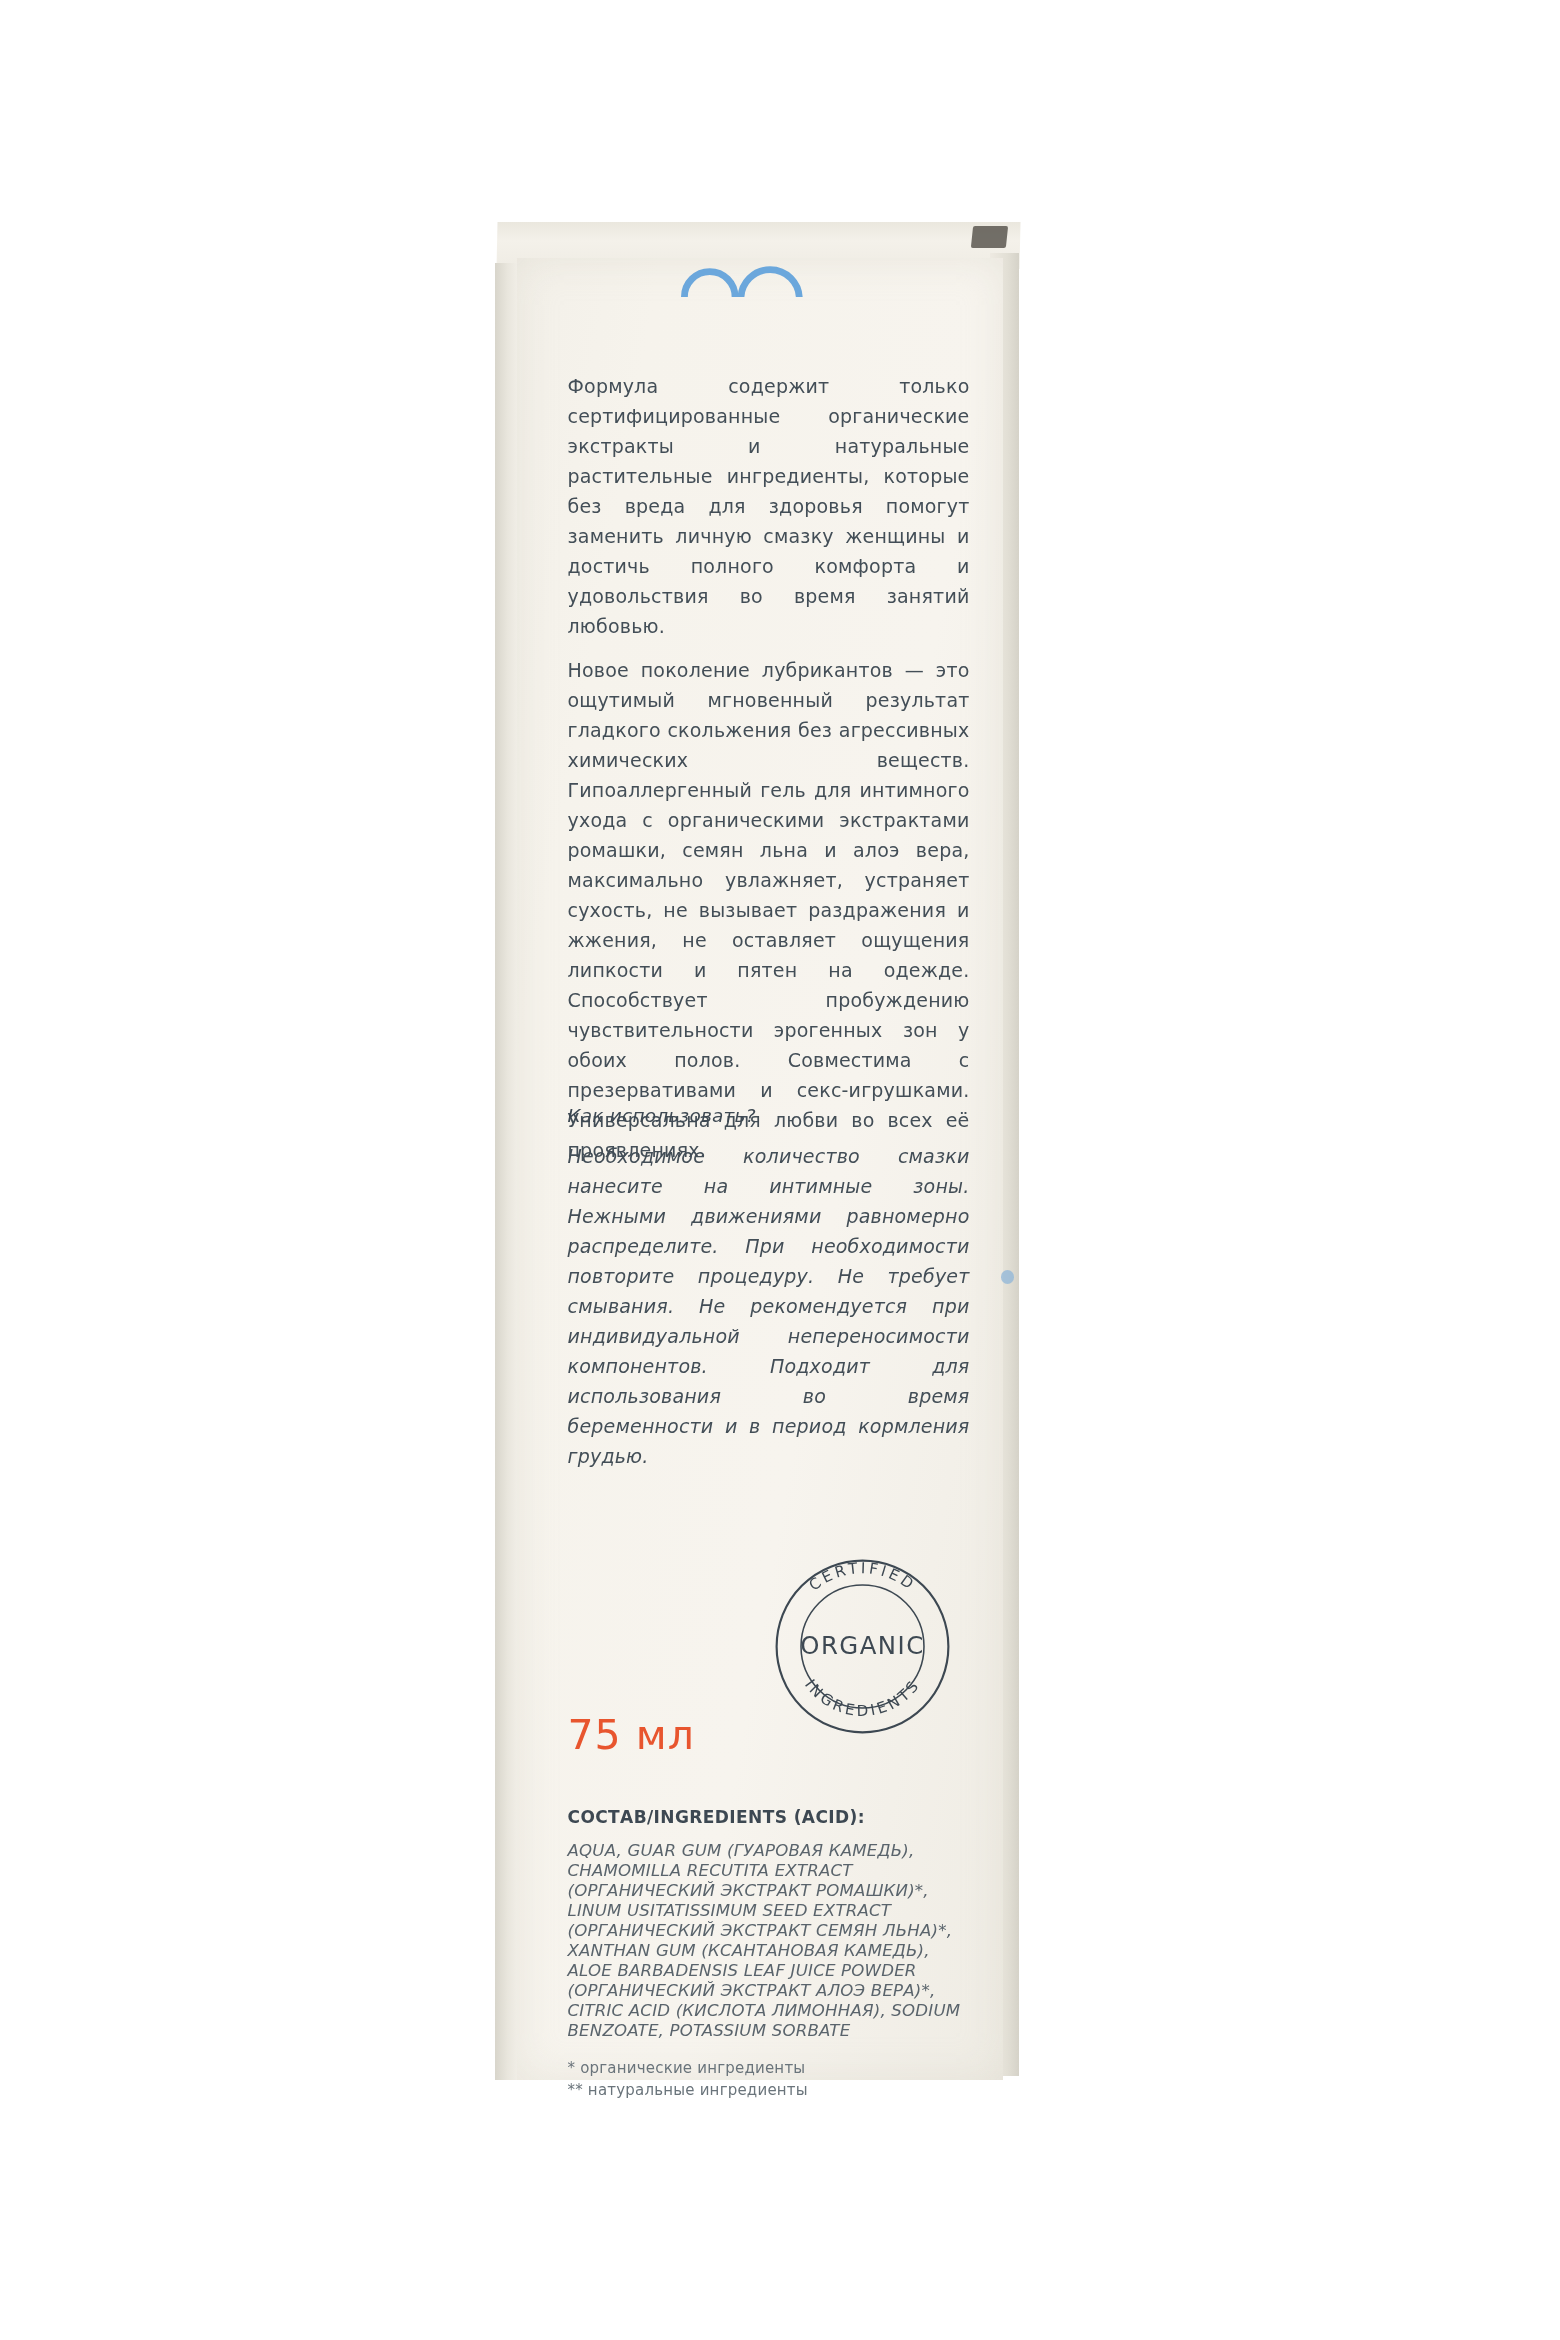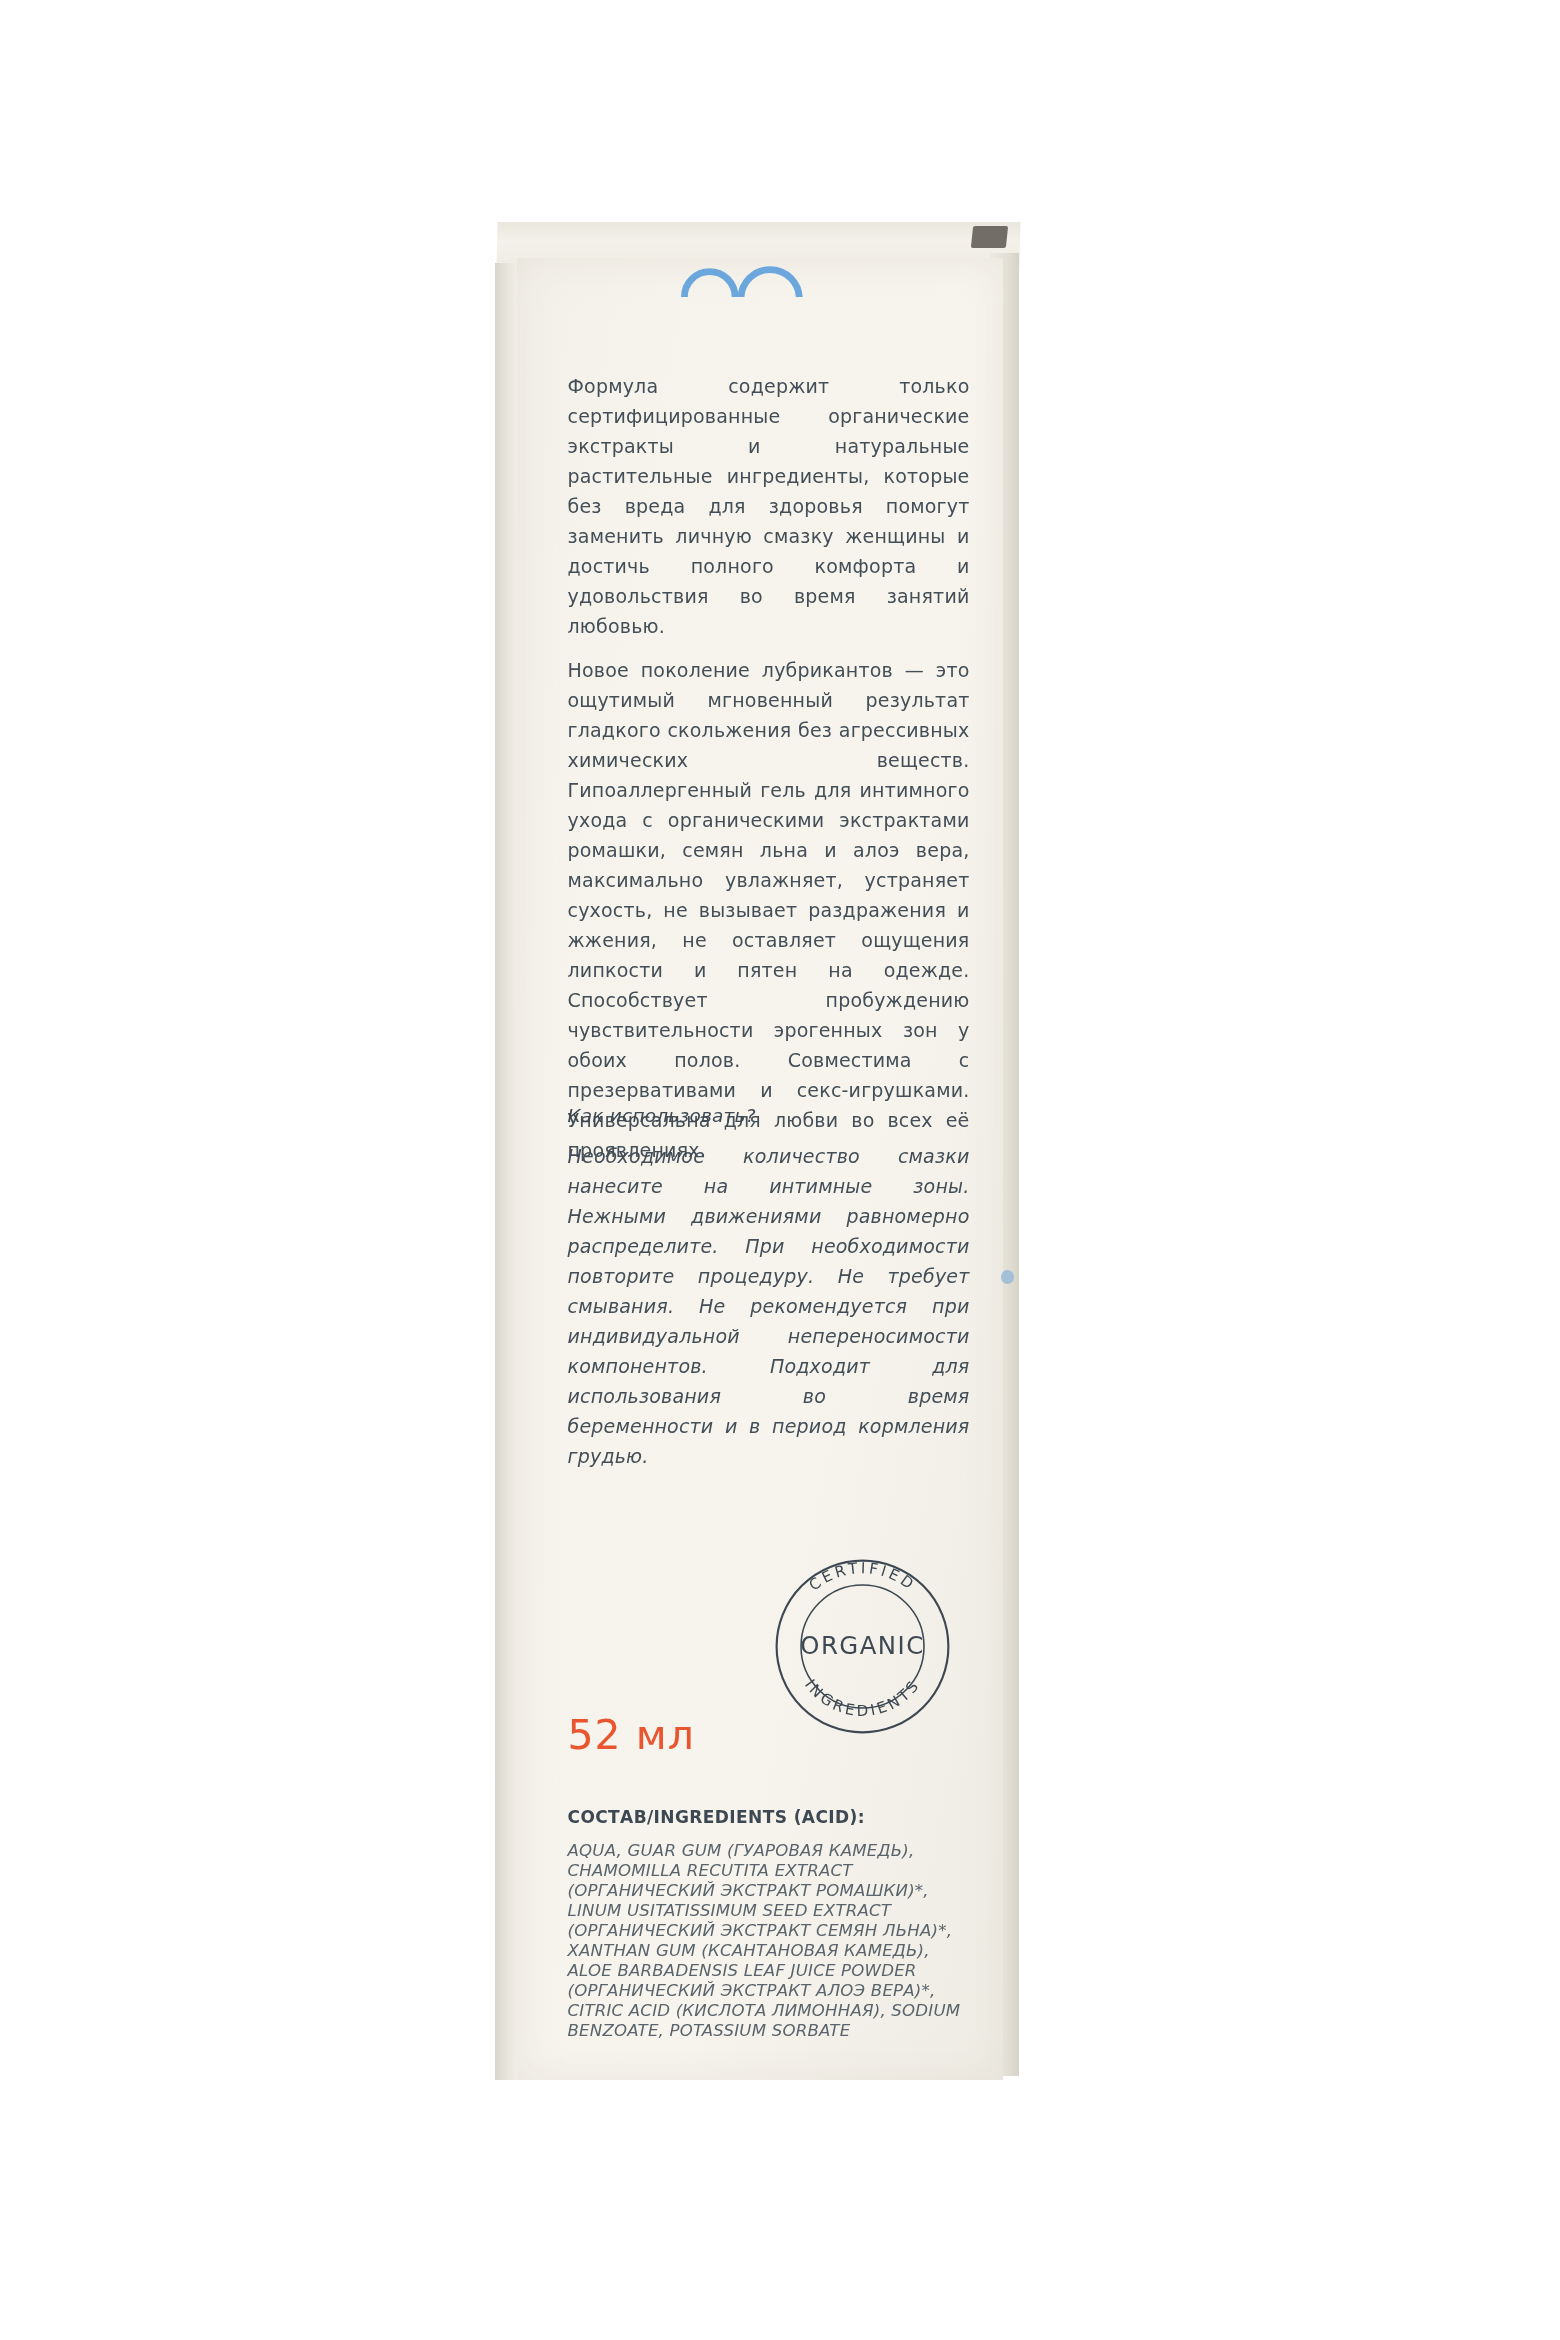--- a/index.html
+++ b/index.html
@@ -212,22 +212,24 @@
         <text font-family="DejaVu Sans, sans-serif" font-size="15.5" letter-spacing="3.2" fill="#3d4852">
           <textPath href="#arcTop" startOffset="50%" text-anchor="middle">CERTIFIED</textPath>
         </text>
         <text font-family="DejaVu Sans, sans-serif" font-size="15.5" letter-spacing="3.2" fill="#3d4852">
           <textPath href="#arcBottom" startOffset="50%" text-anchor="middle">INGREDIENTS</textPath>
         </text>
         <text x="104" y="112" text-anchor="middle" font-family="DejaVu Sans, sans-serif" font-size="25" letter-spacing="1.5" fill="#3d4852">ORGANIC</text>
       </svg>
     </div>
 
-    <div class="volume">52 мл</div>
+    <div class="volume">75 мл</div>
 
     <div class="text-col" style="top:1549px;">
       <p class="ing-title">СОСТАВ/INGREDIENTS (ACID):</p>
       <p class="ing-body">AQUA, GUAR GUM (ГУАРОВАЯ КАМЕДЬ), CHAMOMILLA RECUTITA EXTRACT (ОРГАНИЧЕСКИЙ ЭКСТРАКТ РОМАШКИ)*, LINUM USITATISSIMUM SEED EXTRACT (ОРГАНИЧЕСКИЙ ЭКСТРАКТ СЕМЯН ЛЬНА)*, XANTHAN GUM (КСАНТАНОВАЯ КАМЕДЬ), ALOE BARBADENSIS LEAF JUICE POWDER (ОРГАНИЧЕСКИЙ ЭКСТРАКТ АЛОЭ ВЕРА)*, CITRIC ACID (КИСЛОТА ЛИМОННАЯ), SODIUM BENZOATE, POTASSIUM SORBATE</p>
+      <p class="ing-note">*  органические ингредиенты
+**  натуральные ингредиенты</p>
     </div>
 
   </div>
 </div>
 
 
 </body></html>

